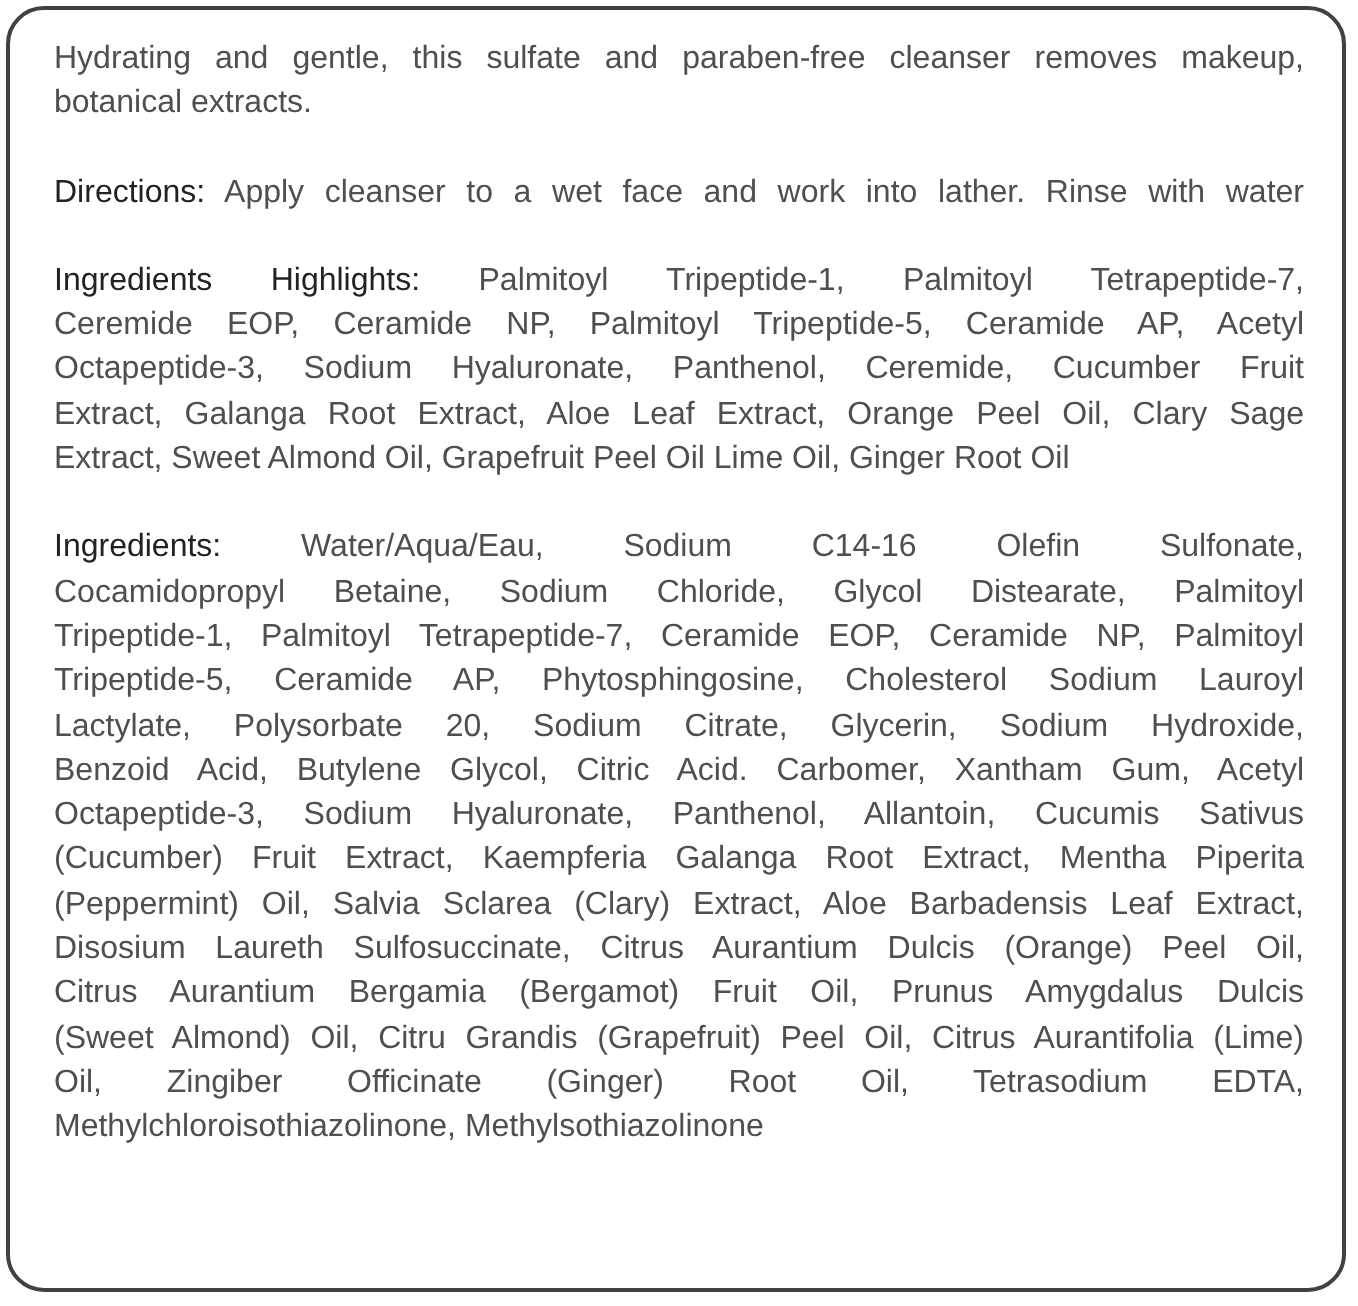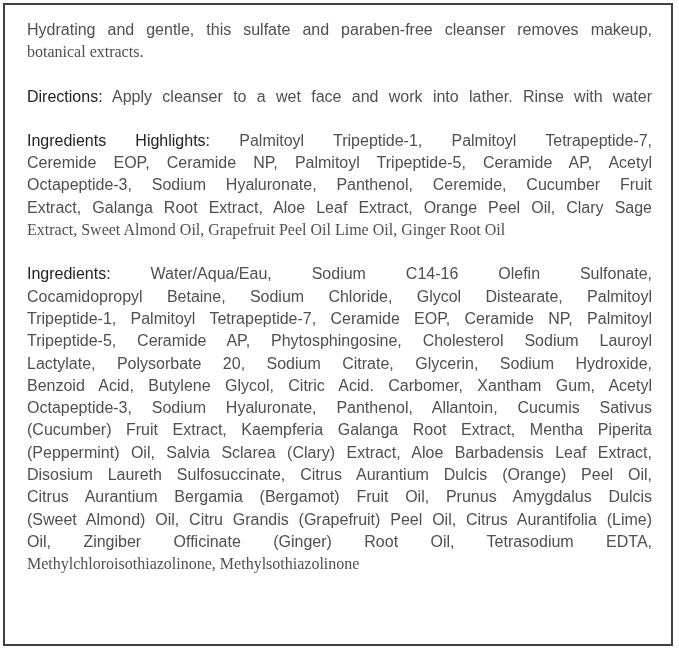--- a/index.html
+++ b/index.html
@@ -1,21 +1,21 @@
 <!DOCTYPE html>
 <html style="--bg: #ffffff; --border-color: #414141; --text-color: #4f4f4f; --heading-color: #222222;"><head>
 <meta charset="utf-8">
 <style>
   :root {
     --bg: #ffffff;
     --border-color: #414141;
     --text-color: #4f4f4f;
     --heading-color: #222222;
   }
-  * { box-sizing: border-box; }
+  * { box-sizing: border-box; border-radius: 19px; }
   html, body {
     margin: 0;
     padding: 0;
     width: 679px;
     height: 653px;
     background: var(--bg);
     font-family: "Liberation Sans", sans-serif;
   }
   .frame {
     position: absolute;
@@ -36,21 +36,20 @@
   .para { margin: 0 0 22px 0; }
   .para:last-child { margin-bottom: 0; }
   .line {
     text-align: justify;
     text-align-last: justify;
     text-justify: inter-word;
   }
   .line.last {
     text-align: left;
     text-align-last: left;
-    font-family: Liberation Serif, serif;
   }
   .label {
     color: var(--heading-color);
     font-weight: 400;
   }
 </style>
 </head>
 <body>
 
 <main>

